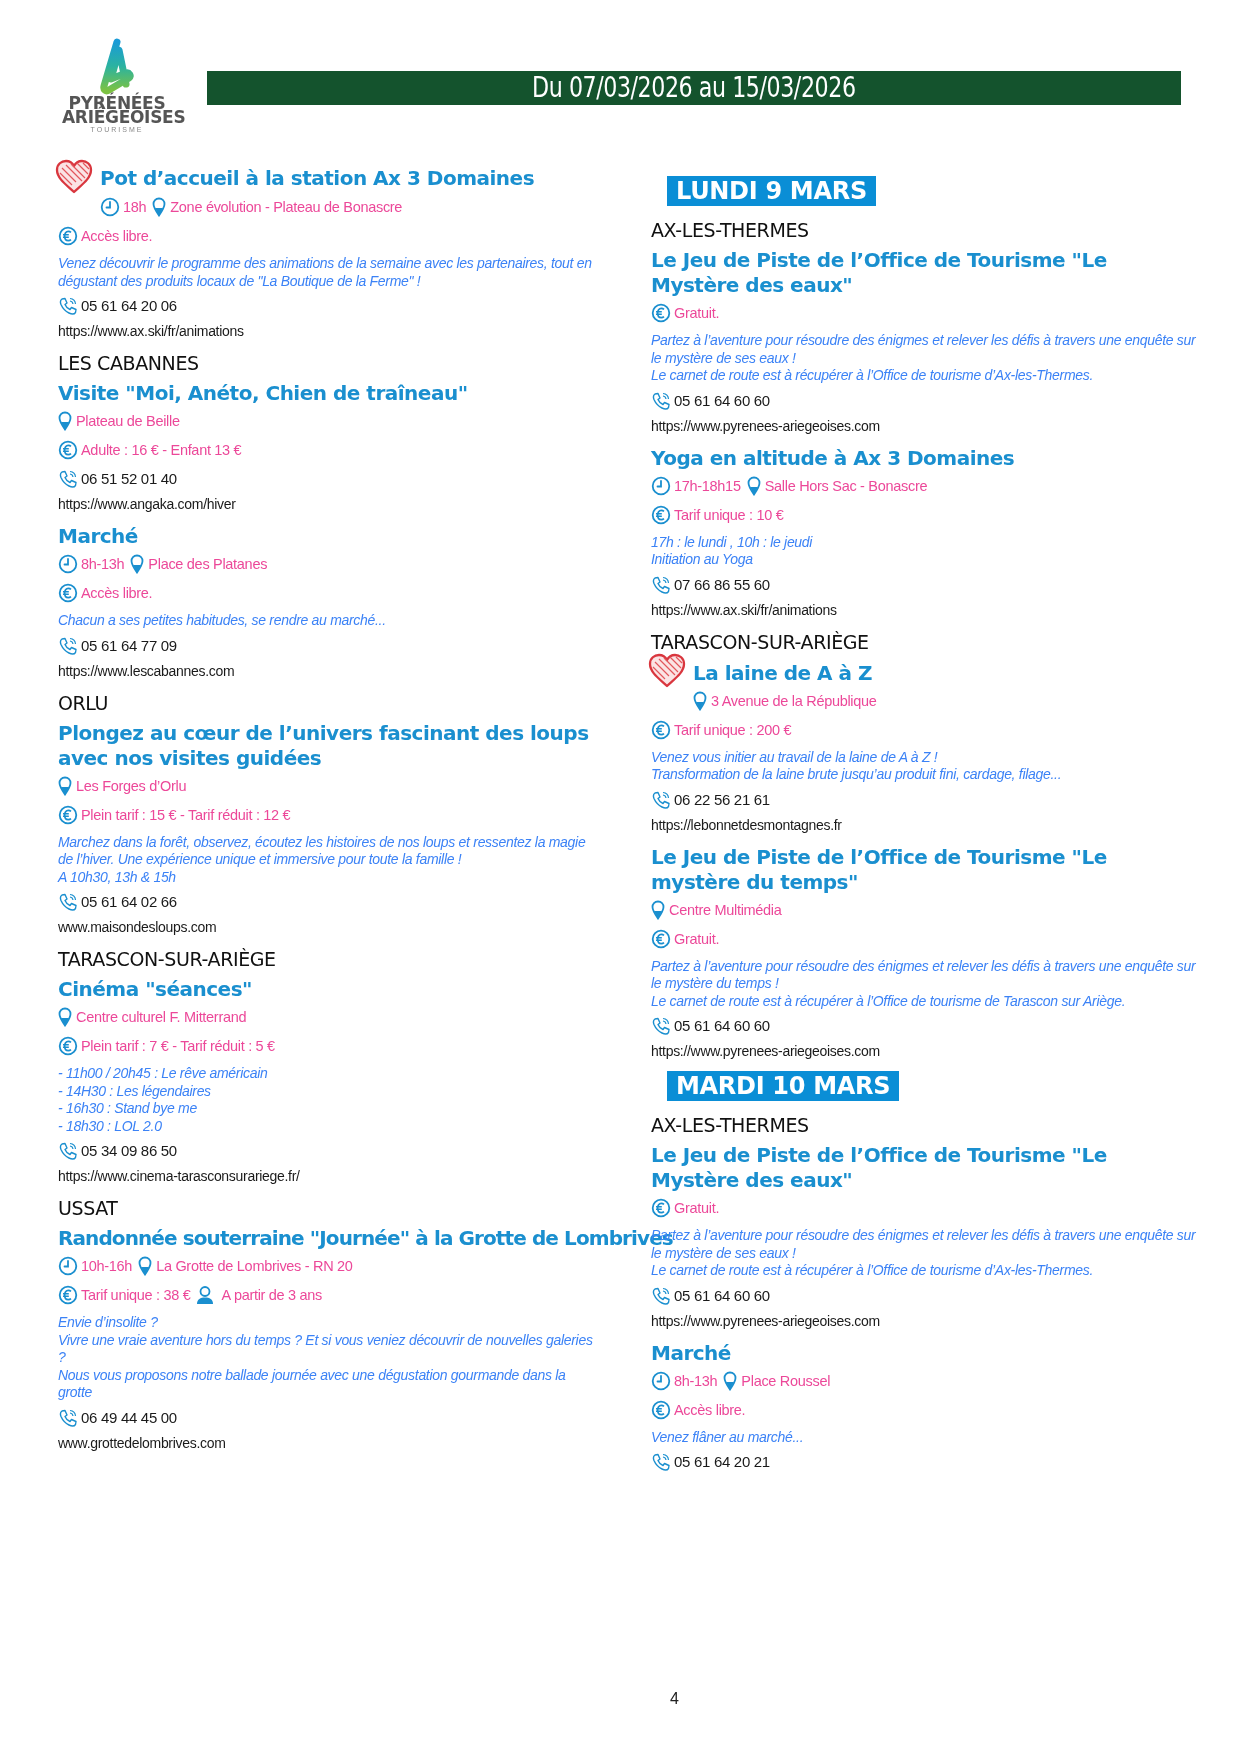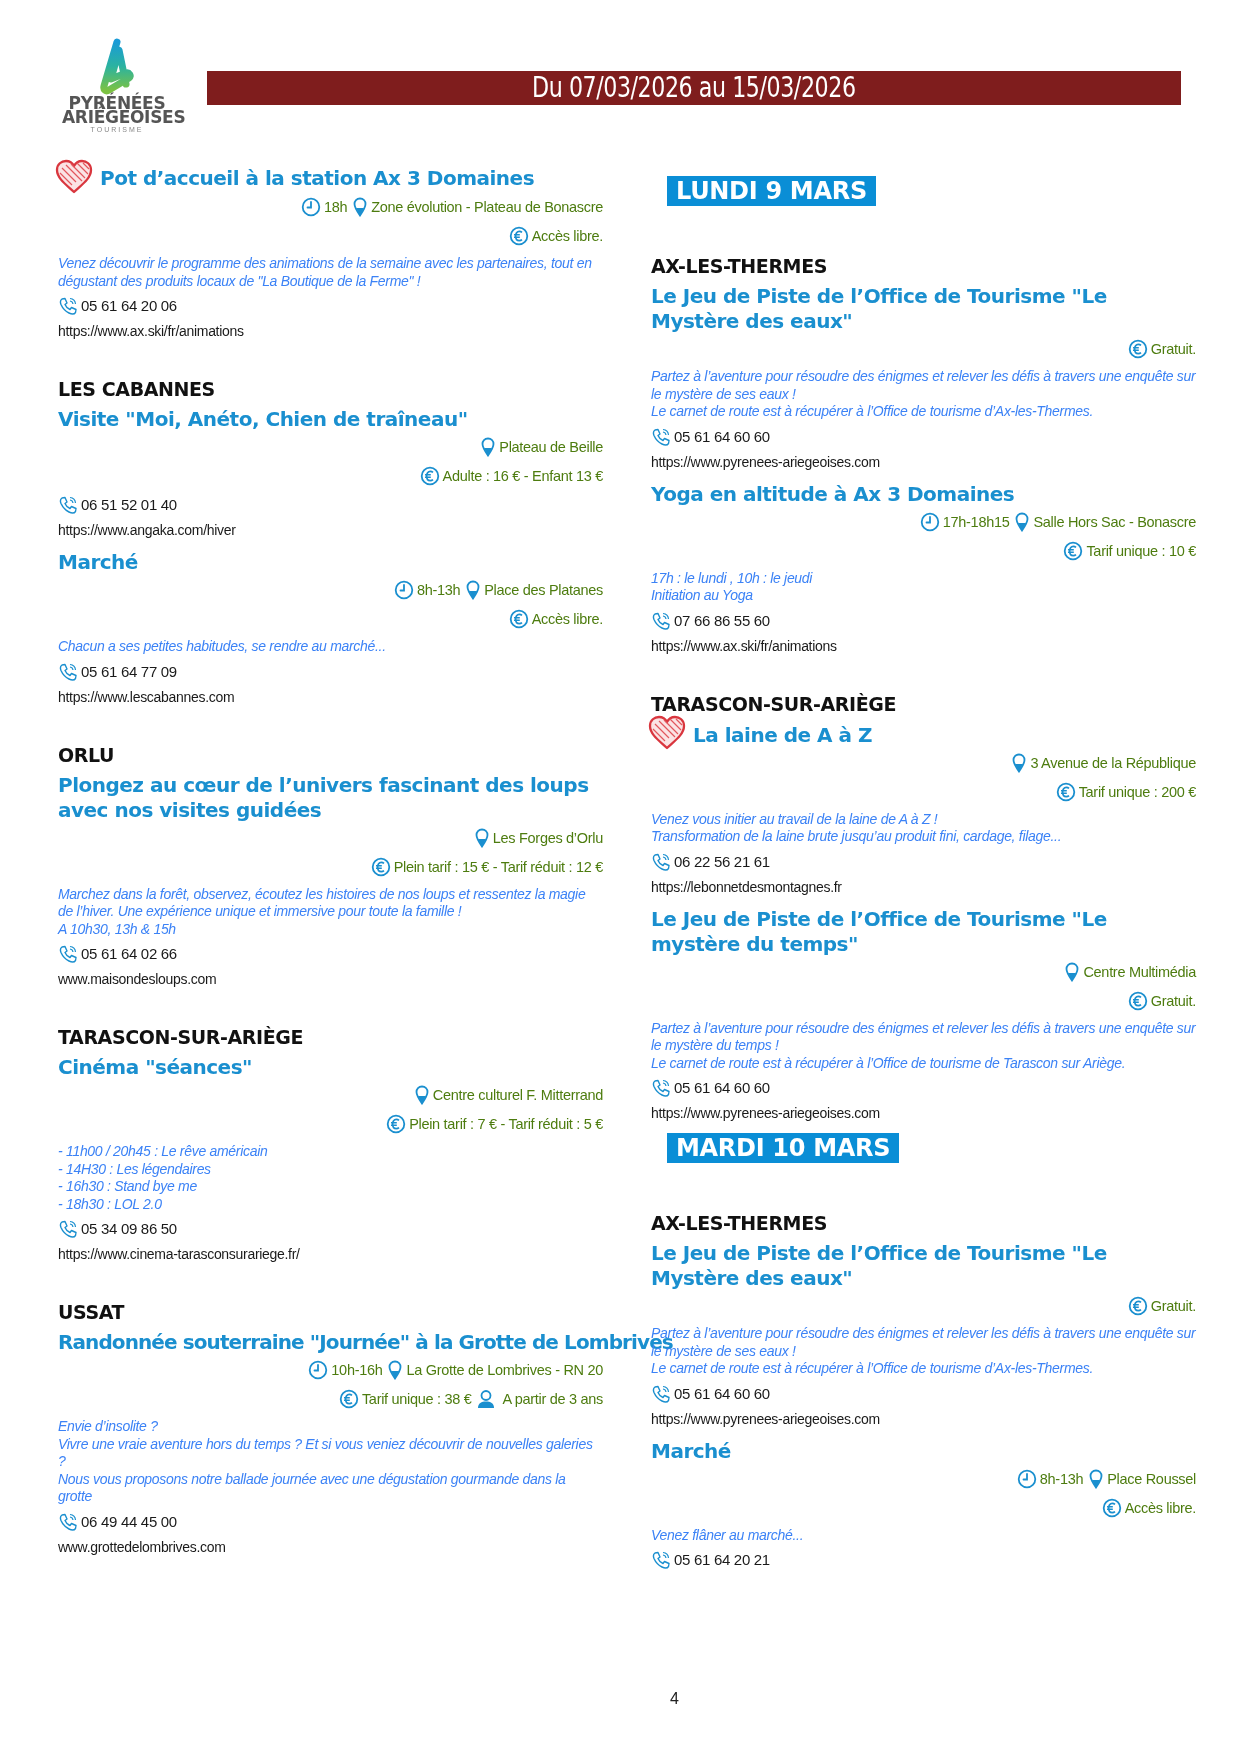--- a/index.html
+++ b/index.html
@@ -4,36 +4,36 @@
 <style>
   * { box-sizing: border-box; margin: 0; padding: 0; }
   html, body { width: 1241px; height: 1754px; background: #ffffff; }
   body { position: relative; font-family: "Liberation Sans", "DejaVu Sans", sans-serif; color: #1a1a1a; overflow: hidden; }
 
   .logo { position: absolute; left: 62px; top: 38px; width: 110px; height: 100px; text-align: center; }
   .logo svg { display: block; margin: 0 auto; }
   .logo .l1, .logo .l2 { font-family: "DejaVu Sans", sans-serif; font-size: 17px; font-weight: bold; color: #555; line-height: 14px; letter-spacing: -0.3px; }
   .logo .l3 { font-size: 7px; color: #888; letter-spacing: 2px; margin-top: 2px; }
 
-  .date-bar { position: absolute; left: 207px; top: 71px; width: 974px; height: 34px; background: #7f1d1d;
+  .date-bar { position: absolute; left: 207px; top: 71px; width: 974px; height: 34px; background: #14532d;
     color: #fff; font-family: "DejaVu Sans", sans-serif; font-size: 28px; line-height: 34px; text-align: center;
     letter-spacing: -0.5px; font-stretch: condensed; }
   .date-bar span { display: inline-block; transform: scaleX(0.88); }
 
   .col { position: absolute; top: 162px; width: 545px; }
   .col.left { left: 58px; }
   .col.right { left: 651px; top: 176px; }
 
   .day-banner { display: inline-block; background: #0a8ed6; color: #fff; font-family: "DejaVu Sans", sans-serif; font-weight: bold;
     font-size: 24px; line-height: 30px; padding: 0 9px; margin-left: 16px; margin-bottom: 12px; letter-spacing: -0.3px; }
-  .town { font-family: "DejaVu Sans", sans-serif; font-weight: bold; font-size: 19px; line-height: 24px; color: #111; margin-bottom: 6px; letter-spacing: -0.4px; margin-top: 36px; }
+  .town { font-family: "DejaVu Sans", sans-serif; font-weight: normal; font-size: 19px; line-height: 24px; color: #111; margin-bottom: 6px; letter-spacing: -0.4px; }
   .ev-title { font-family: "DejaVu Sans", sans-serif; font-weight: bold; font-size: 20px; line-height: 25px; color: #1a8fcf; letter-spacing: -0.5px; margin-bottom: 5px; }
   .ev-title.with-heart { display: flex; align-items: center; }
   .heart { flex: 0 0 auto; width: 40px; height: 36px; margin-left: -4px; margin-right: 6px; margin-top: -4px; }
-  .row { display: flex; align-items: center; font-size: 14.5px; line-height: 20px; color: #4d7c0f; margin-bottom: 9px; letter-spacing: -0.3px; justify-content: flex-end; }
+  .row { display: flex; align-items: center; font-size: 14.5px; line-height: 20px; color: #ec4899; margin-bottom: 9px; letter-spacing: -0.3px; }
   .row.indent { padding-left: 42px; margin-top: -2px; }
   .ico { display: inline-flex; width: 20px; height: 20px; margin-right: 3px; flex: 0 0 auto; }
   .ico.pin { width: 14px; margin-right: 4px; }
   .ico + .txt + .ico { margin-left: 6px; }
   .desc { font-style: italic; font-size: 14px; line-height: 17.5px; color: #3b82f6; margin-bottom: 6px; letter-spacing: -0.3px; }
   .desc div { white-space: normal; }
   .phone { display: flex; align-items: center; font-size: 15px; line-height: 20px; margin-bottom: 5px; letter-spacing: -0.3px; }
   .url { font-size: 14px; line-height: 20px; margin-bottom: 10px; letter-spacing: -0.3px; }
   .event { margin-bottom: 4px; }
   .page-num { position: absolute; left: 670px; top: 1690px; font-size: 16px; color: #222; }

